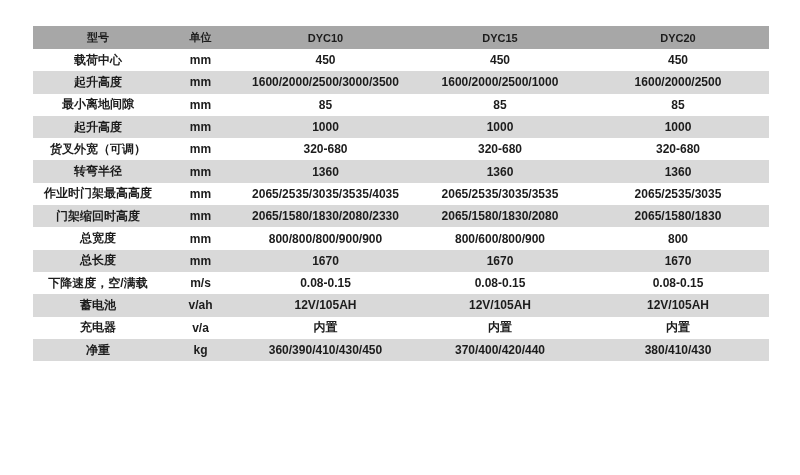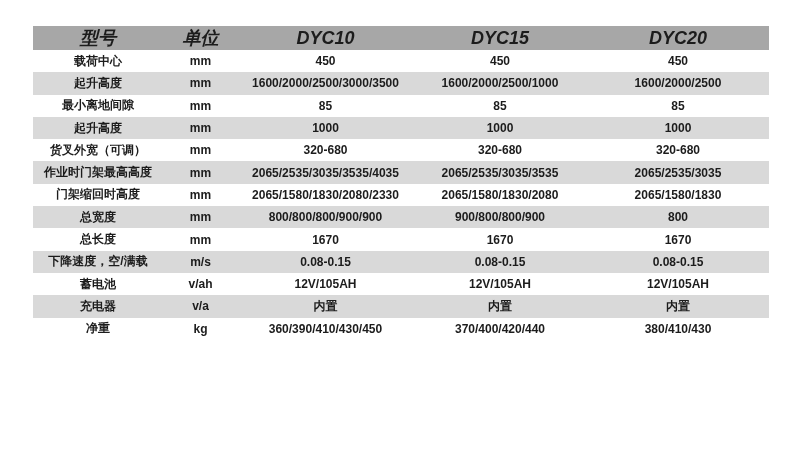--- a/index.html
+++ b/index.html
@@ -37,22 +37,21 @@
     font-weight: bold;
     color: var(--text-color);
     text-align: center;
     vertical-align: middle;
     white-space: nowrap;
     overflow: hidden;
   }
   table.spec-table thead th {
     background: var(--header-bg);
     height: 23px;
-    font-size: 18px;
-    font-style: italic;
+    font-size: 11px;
   }
   table.spec-table tbody td {
     height: 22.3px;
     font-size: 12px;
   }
   table.spec-table tbody tr:nth-child(odd)  { background: #ffffff; }
   table.spec-table tbody tr:nth-child(even) { background: var(--stripe-bg); }
 </style>
 </head>
 <body>
@@ -110,20 +109,27 @@
     </tr>
 
     <tr>
       <td>货叉外宽（可调）</td>
       <td>mm</td>
       <td>320-680</td>
       <td>320-680</td>
       <td>320-680</td>
     </tr>
 
+    <tr>
+      <td>转弯半径</td>
+      <td>mm</td>
+      <td>1360</td>
+      <td>1360</td>
+      <td>1360</td>
+    </tr>
 
     <tr>
       <td>作业时门架最高高度</td>
       <td>mm</td>
       <td>2065/2535/3035/3535/4035</td>
       <td>2065/2535/3035/3535</td>
       <td>2065/2535/3035</td>
     </tr>
 
     <tr>
@@ -131,21 +137,21 @@
       <td>mm</td>
       <td>2065/1580/1830/2080/2330</td>
       <td>2065/1580/1830/2080</td>
       <td>2065/1580/1830</td>
     </tr>
 
     <tr>
       <td>总宽度</td>
       <td>mm</td>
       <td>800/800/800/900/900</td>
-      <td>900/800/800/900</td>
+      <td>800/600/800/900</td>
       <td>800</td>
     </tr>
 
     <tr>
       <td>总长度</td>
       <td>mm</td>
       <td>1670</td>
       <td>1670</td>
       <td>1670</td>
     </tr>

